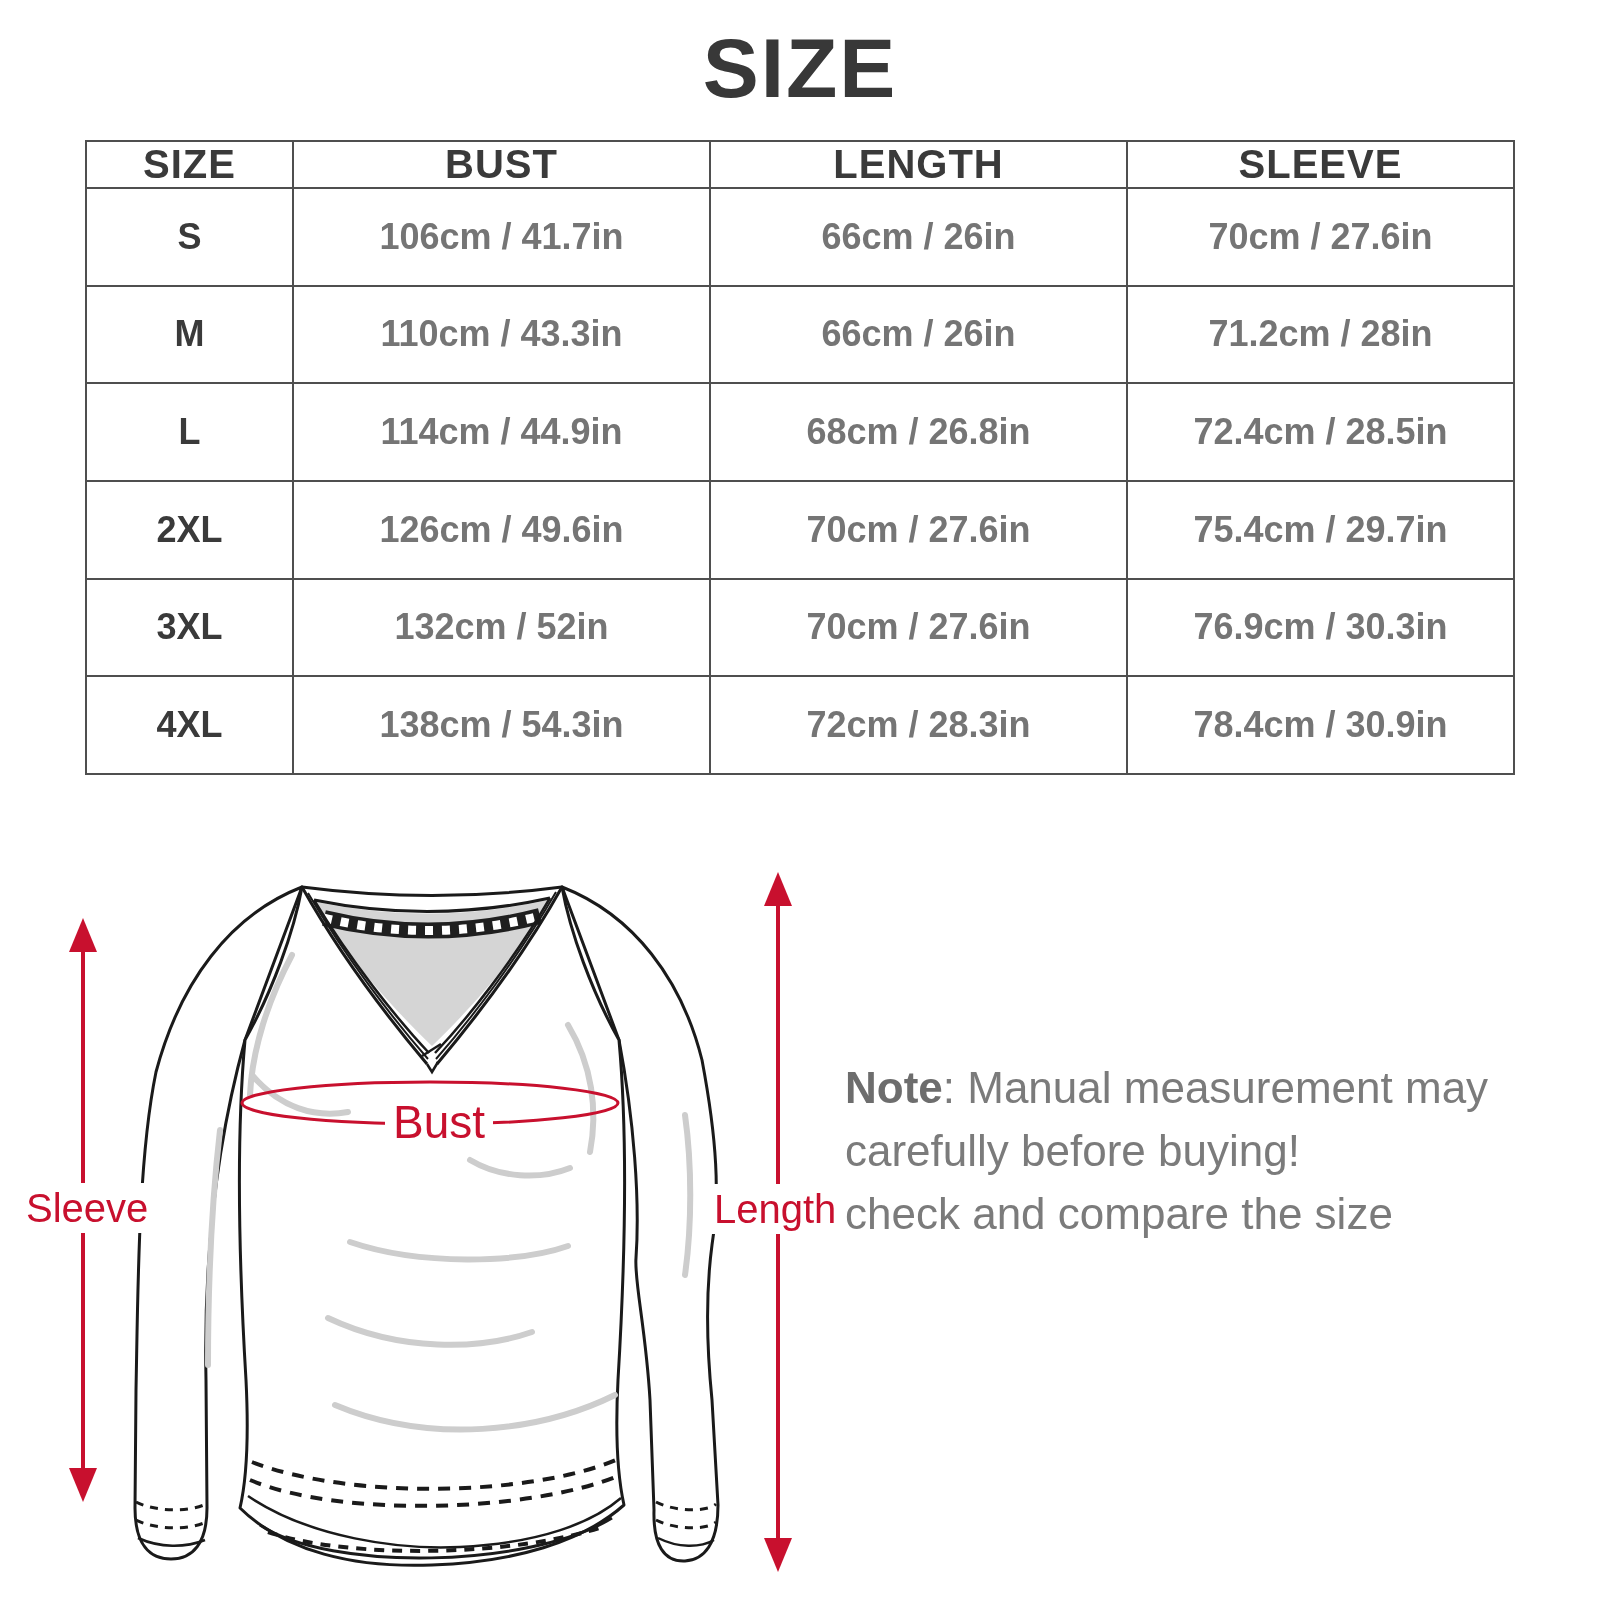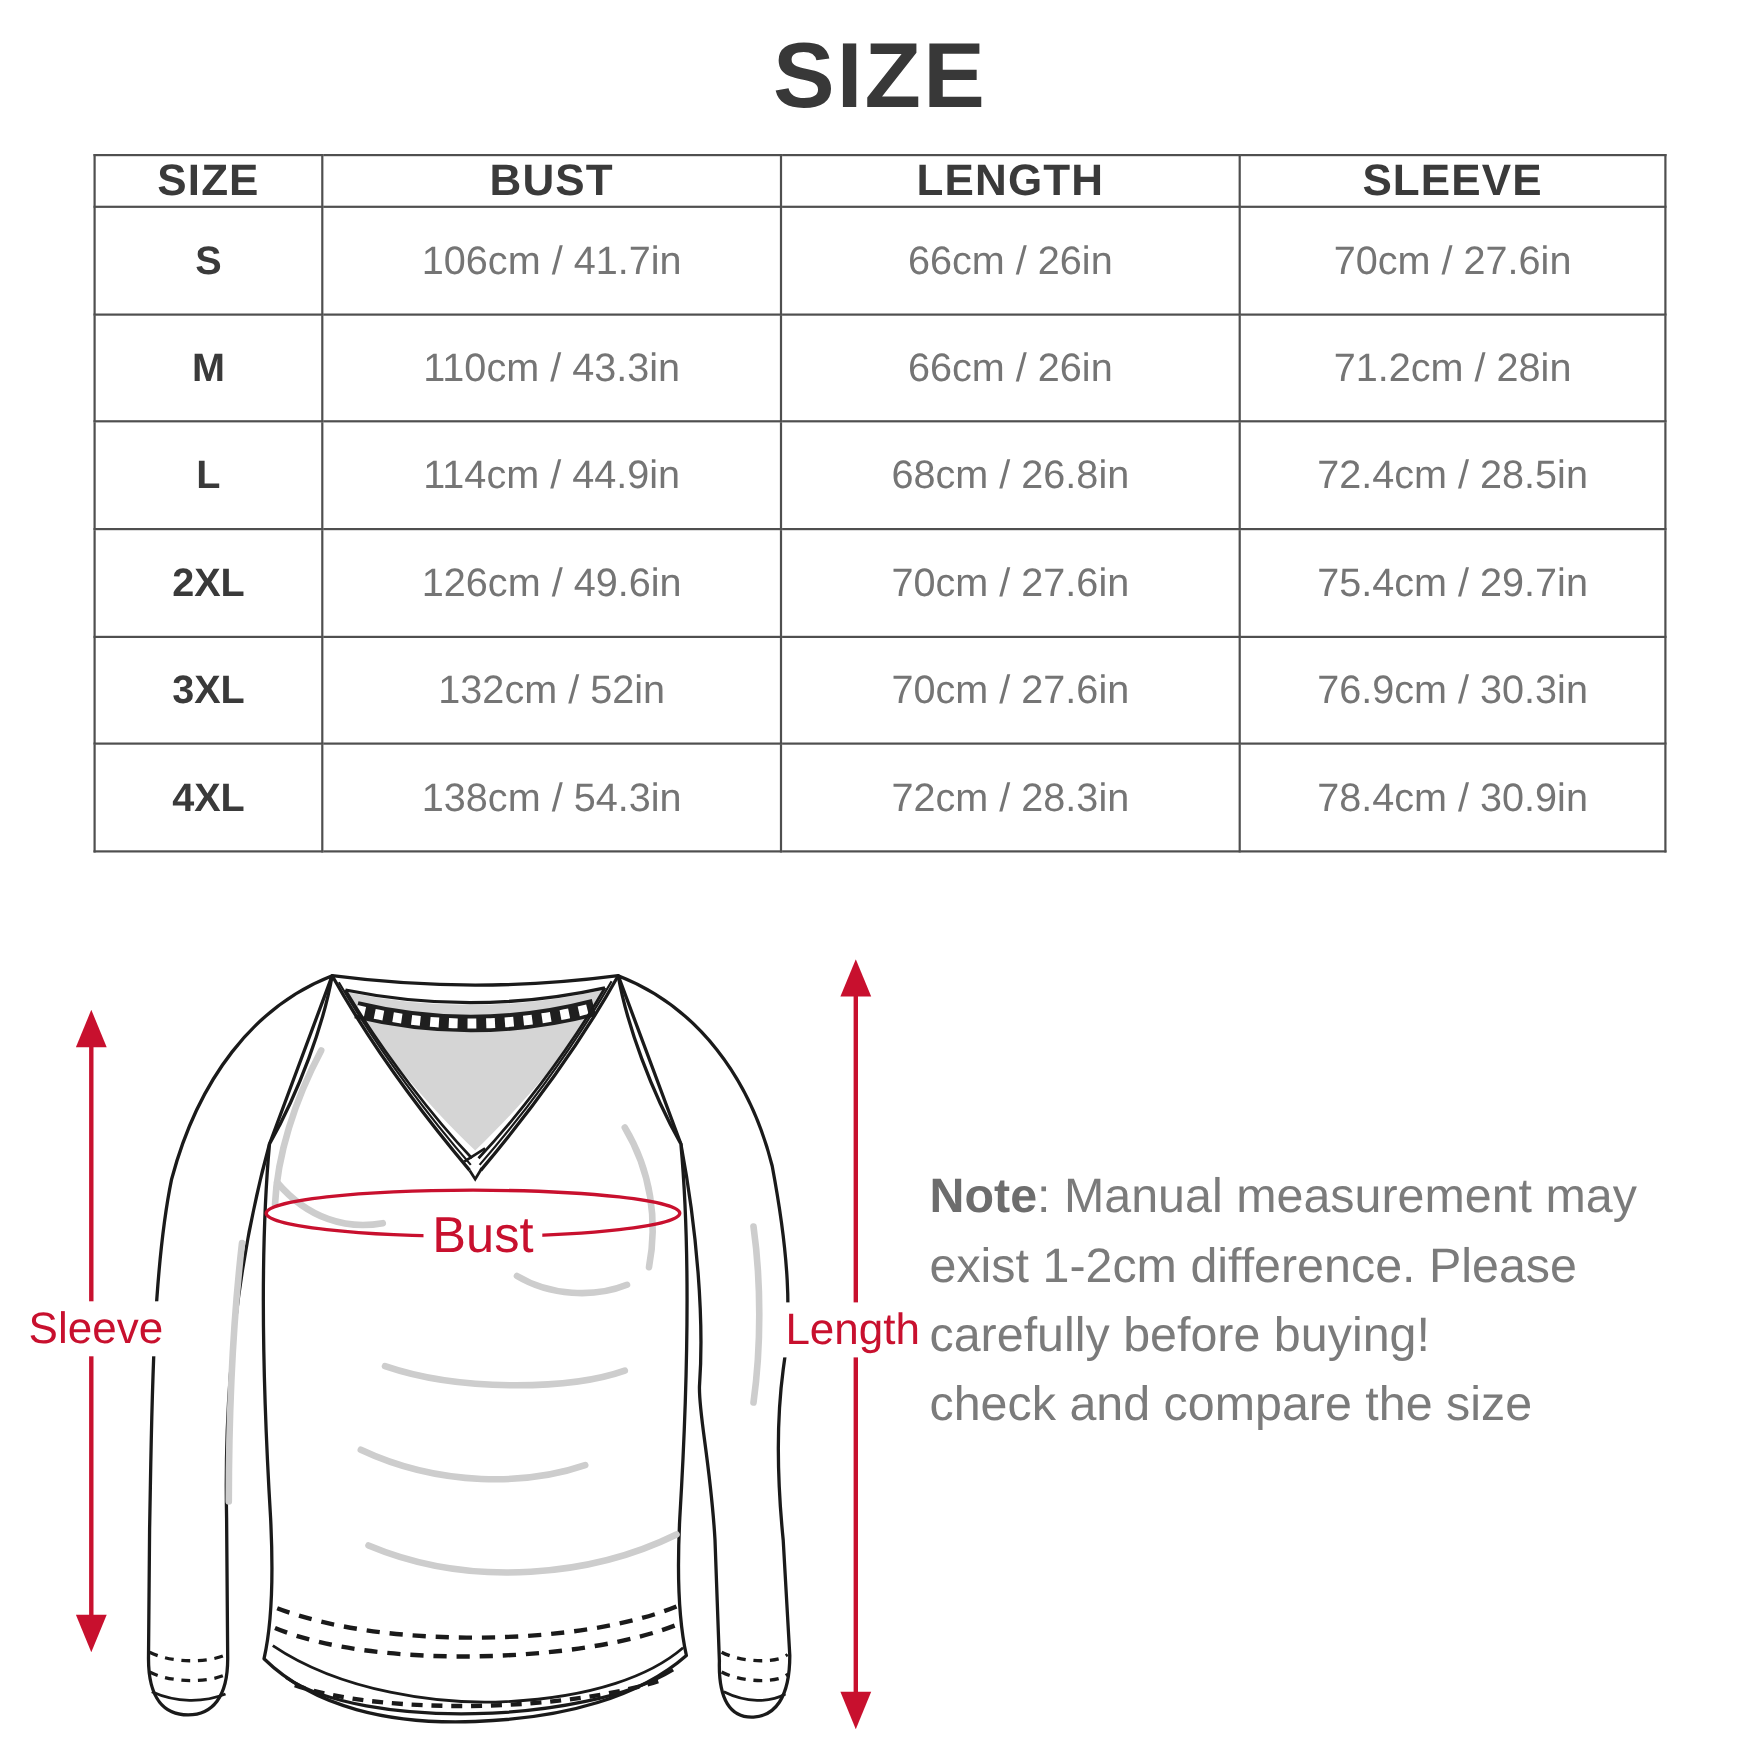--- a/index.html
+++ b/index.html
@@ -9,21 +9,21 @@
   }
   .page-title{
     position:absolute;top:26px;left:0;width:100%;text-align:center;
     font-size:84px;font-weight:bold;color:#383838;letter-spacing:2px;line-height:1;
   }
   table.size-table{
     position:absolute;left:85px;top:140px;width:1430px;height:635px;
     border-collapse:collapse;table-layout:fixed;
   }
   .size-table th,.size-table td{
-    border:2px solid #4f4f4f;text-align:center;vertical-align:middle;padding:0;
+    border:2px solid #4f4f4f;text-align:center;vertical-align:middle;padding:0;font-weight:bold;
   }
   .size-table th{font-size:40px;font-weight:bold;color:#3a3a3a;letter-spacing:1px;}
   .size-table td{font-size:36px;color:#757575;}
   .size-table td.size-col{font-weight:bold;color:#3a3a3a;}
   .shirt-svg{position:absolute;left:100px;top:860px;width:700px;height:720px;}
   .arrow-svg{position:absolute;}
   .red-label{
     position:absolute;color:#C8102E;background:#ffffff;line-height:1.1;
     font-size:40px;padding:3px 8px;white-space:nowrap;
   }
@@ -172,16 +172,15 @@
   <polygon points="17,0 31,34 3,34" fill="#C8102E"></polygon>
   <polygon points="17,700 31,666 3,666" fill="#C8102E"></polygon>
 </svg>
 
 <div class="red-label" style="left:18px;top:1183px">Sleeve</div>
 <div class="red-label" style="left:706px;top:1184px">Length</div>
 <div class="red-label bust-label" style="left:385px;top:1094px">Bust</div>
 
 <div class="note-block">
   <div><b>Note</b><span>: Manual measurement may</span></div>
-  <div>exist 1-2cm difference. Please</div>
   <div>carefully before buying!</div>
   <div>check and compare the size</div>
 </div>
 
 </body></html>

